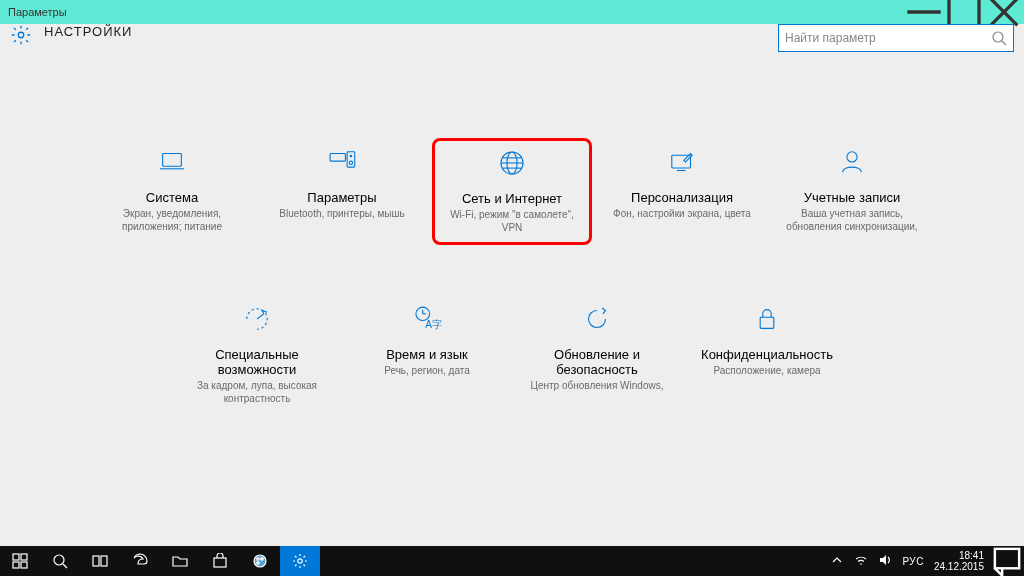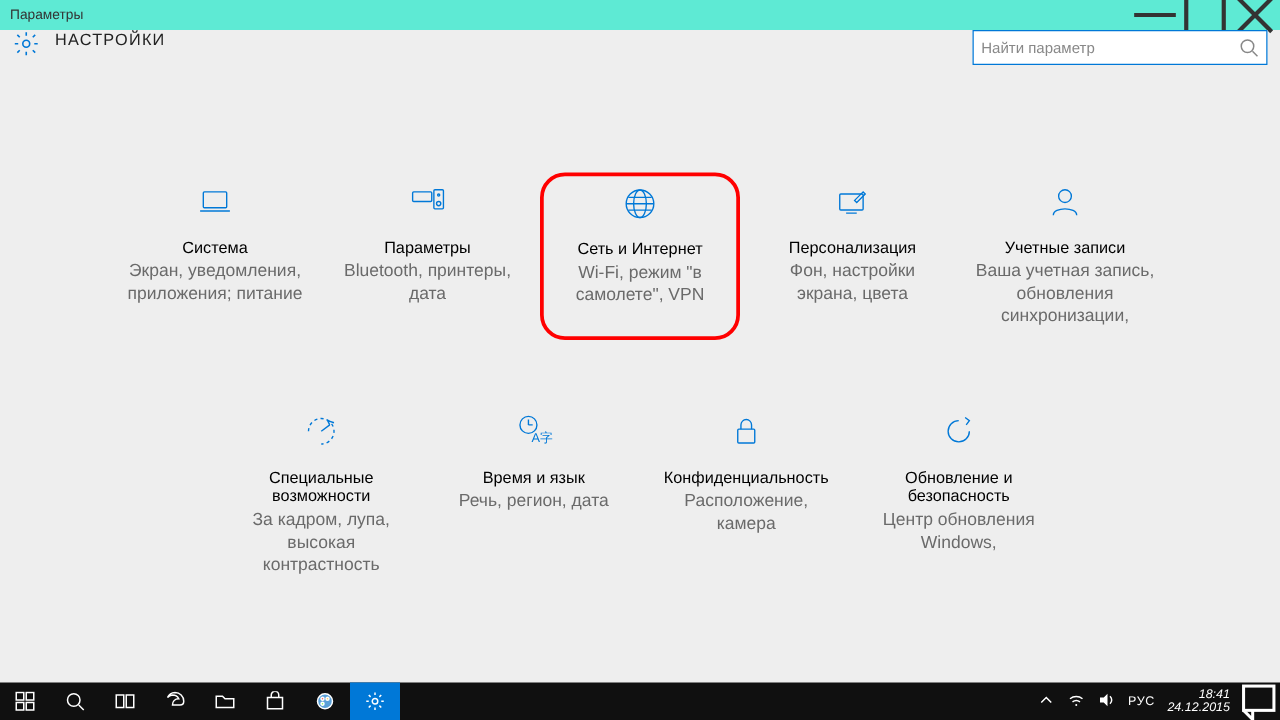--- a/index.html
+++ b/index.html
@@ -14,36 +14,36 @@
   .page-title { font-size: 13px; letter-spacing: 1px; color: #222; font-weight: 400; }
   .search-wrap { margin-left: auto; }
   .search { width: 236px; height: 28px; border: 1px solid #0078d7; background: #fff; display: flex; align-items: center; padding: 12px 6px; }
   .search input { flex: 1; border: none; outline: none; font-size: 12px; background: transparent; color: #333; }
   .search input::placeholder { color: #888; }
   .search .mag { width: 16px; height: 16px; color: #888; }
   
   .content { padding-top: 70px; }
   .grid { width: 860px; margin: 0 auto; display: flex; flex-wrap: wrap; justify-content: center; column-gap: 10px; row-gap: 50px; }
   .tile { width: 160px; text-align: center; padding: 6px 2px 10px; border-radius: 2px; position: relative; }
-  .tile.highlight { border: 3px solid #ff0000; border-radius: 20px; width: 160px; padding: 4px 0 8px;}
+  .tile.highlight { border: 3px solid #ff0000; border-radius: 8px; width: 160px; padding: 4px 0 8px;}
   .icon-wrap { height: 40px; display:flex; align-items:center; justify-content:center; margin-bottom: 6px;}
   .icon-wrap svg { width: 34px; height: 34px; stroke: #0078d7; fill: none; stroke-width: 1.3; }
   .tile-title { font-size: 13px; color: #000000; margin-bottom: 2px; }
-  .tile-sub { font-size: 14px; color: #6a6a6a; line-height: 1.3; padding: 0 4px; }
+  .tile-sub { font-size: 10px; color: #6a6a6a; line-height: 1.3; padding: 0 4px; }
   
   .taskbar { position: absolute; bottom: 0; left: 0; right: 0; height: 30px; background: #101010; display: flex; align-items: stretch; color: #fff; font-size: 11px; }
   .tb-btn { width: 40px; display:flex; align-items:center; justify-content:center; color:#fff; }
   .tb-btn svg { width: 16px; height: 16px; stroke:#fff; fill:none; stroke-width:1.2; }
   .tb-btn.app svg { stroke:#fff; }
   .tb-btn.active { background: #0078d7; }
   .tb-spacer { flex: 1; }
   .tray { display:flex; align-items:center; padding: 0 6px; gap: 10px; }
   .tray .tray-icon svg { width: 14px; height: 14px; stroke:#fff; fill:none; stroke-width:1.2; }
   .lang { font-size: 10px; letter-spacing: 0.5px; }
-  .clock { text-align: right; font-size: 10px; line-height: 1.1; padding: 0 6px 0 4px; display:flex; flex-direction:column; justify-content:center;font-style:italic; }
+  .clock { text-align: right; font-size: 10px; line-height: 1.1; padding: 0 6px 0 4px; display:flex; flex-direction:column; justify-content:center; }
   .notif { width: 34px; display:flex; align-items:center; justify-content:center; }
 </style>
 </head>
 <body>
 
 <div class="titlebar">
   <span>Параметры</span>
   <div class="spacer"></div>
   <div class="win-btn">
     <svg viewBox="0 0 12 12">
@@ -105,21 +105,21 @@
           <span>
         <svg viewBox="0 0 40 40">
               <rect x="6" y="10" width="18" height="9" rx="1"></rect>
               <rect x="26" y="8" width="9" height="18" rx="1"></rect>
               <circle cx="30.5" cy="21" r="2"></circle>
               <circle cx="30.5" cy="13" r="1"></circle>
             </svg>
       </span>
         </div>
       <div class="tile-title">Параметры</div>
-      <div class="tile-sub">Bluetooth, принтеры, дата</div>
+      <div class="tile-sub">Bluetooth, принтеры, мышь</div>
     </div>
 
     <div class="tile highlight">
       <div class="icon-wrap">
           <span>
         <svg viewBox="0 0 40 40">
               <circle cx="20" cy="20" r="13"></circle>
               <ellipse cx="20" cy="20" rx="6" ry="13"></ellipse>
               <line x1="7" y1="20" x2="33" y2="20"></line>
               <line x1="9" y1="14" x2="31" y2="14"></line>
@@ -184,40 +184,40 @@
       </span>
         </div>
       <div class="tile-title">Время и язык</div>
       <div class="tile-sub">Речь, регион, дата</div>
     </div>
 
     <div class="tile">
       <div class="icon-wrap">
           <span>
         <svg viewBox="0 0 40 40">
+              <path d="M30 20 A10 10 0 1 1 20 10"></path>
+              <polyline points="26,7 30,10 27,14"></polyline>
+            </svg>
+      </span>
+        </div>
+      <div class="tile-title">Обновление и безопасность</div>
+      <div class="tile-sub">Центр обновления Windows,</div>
+    </div>
+
+    <div class="tile">
+      <div class="icon-wrap">
+          <span>
+        <svg viewBox="0 0 40 40">
               <rect x="12" y="18" width="16" height="13" rx="1"></rect>
               <path d="M15 18 v-4 a5 5 0 0 1 10 0 v4"></path>
             </svg>
       </span>
         </div>
       <div class="tile-title">Конфиденциальность</div>
       <div class="tile-sub">Расположение, камера</div>
-    </div>
-
-    <div class="tile">
-      <div class="icon-wrap">
-          <span>
-        <svg viewBox="0 0 40 40">
-              <path d="M30 20 A10 10 0 1 1 20 10"></path>
-              <polyline points="26,7 30,10 27,14"></polyline>
-            </svg>
-      </span>
-        </div>
-      <div class="tile-title">Обновление и безопасность</div>
-      <div class="tile-sub">Центр обновления Windows,</div>
     </div>
 
   </div>
 </div>
 
 <div class="taskbar">
   <div class="tb-btn">
     <svg viewBox="0 0 16 16" fill="#fff" stroke="none">
         <rect x="1" y="1" width="6" height="6"></rect>
         <rect x="9" y="1" width="6" height="6"></rect>

